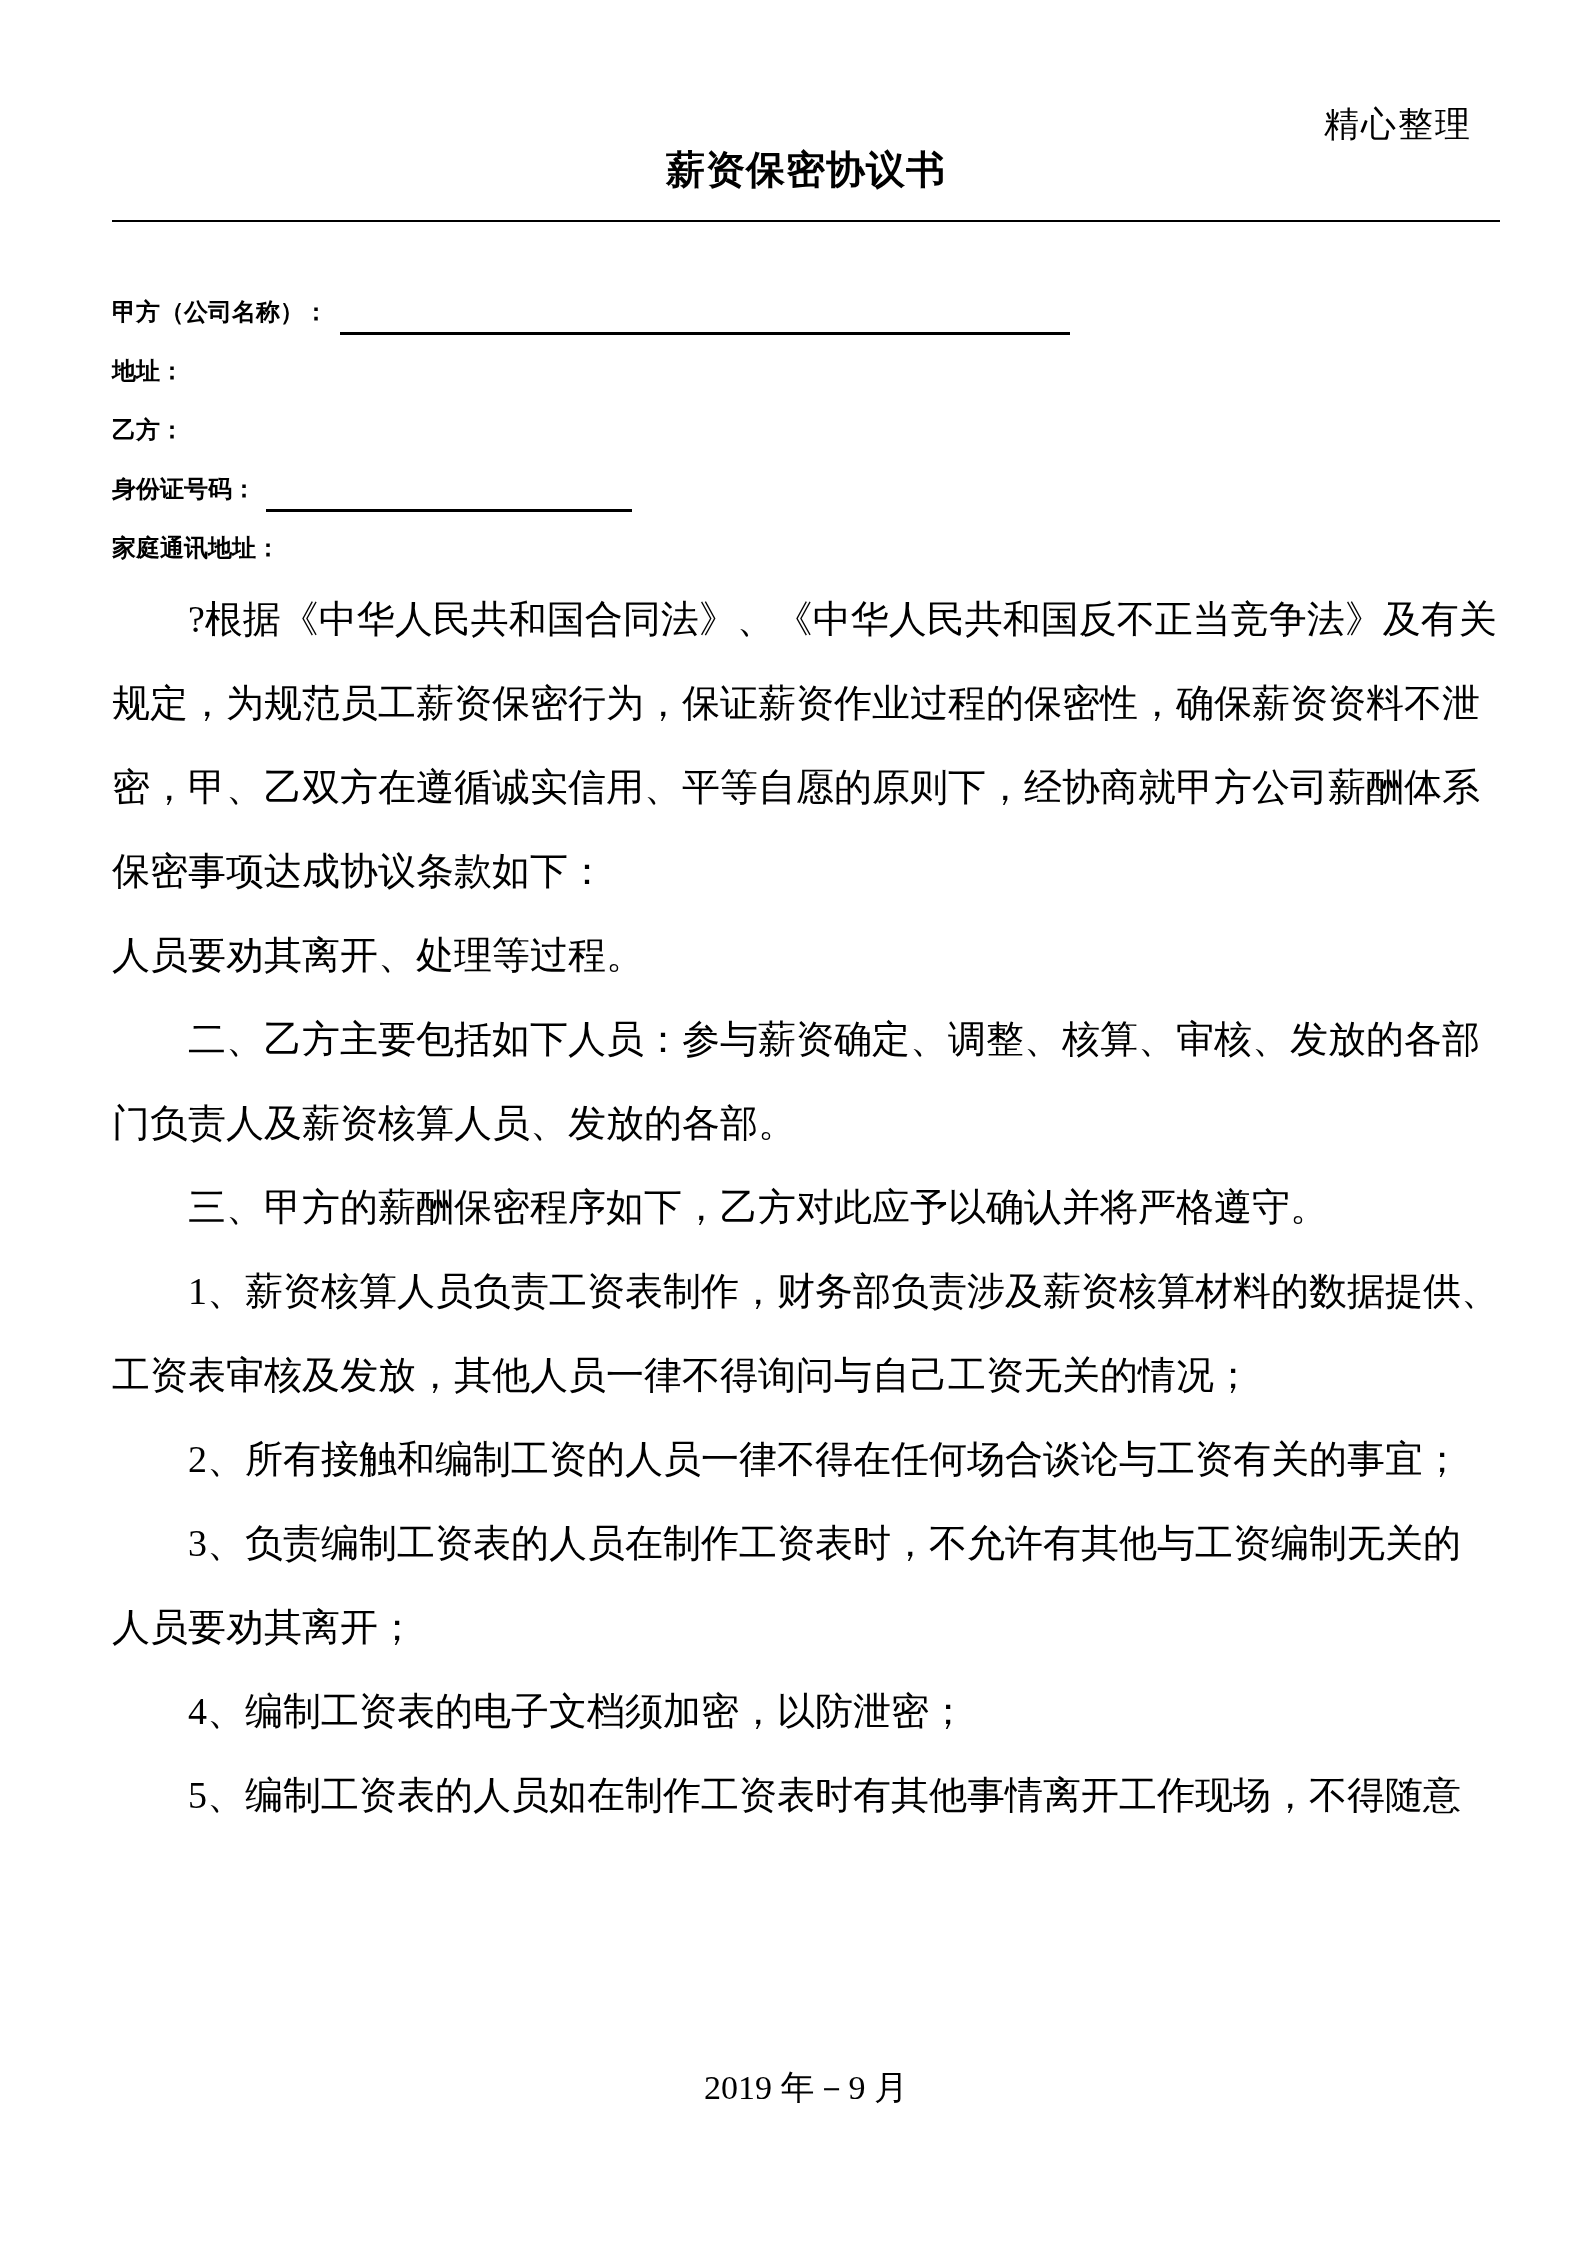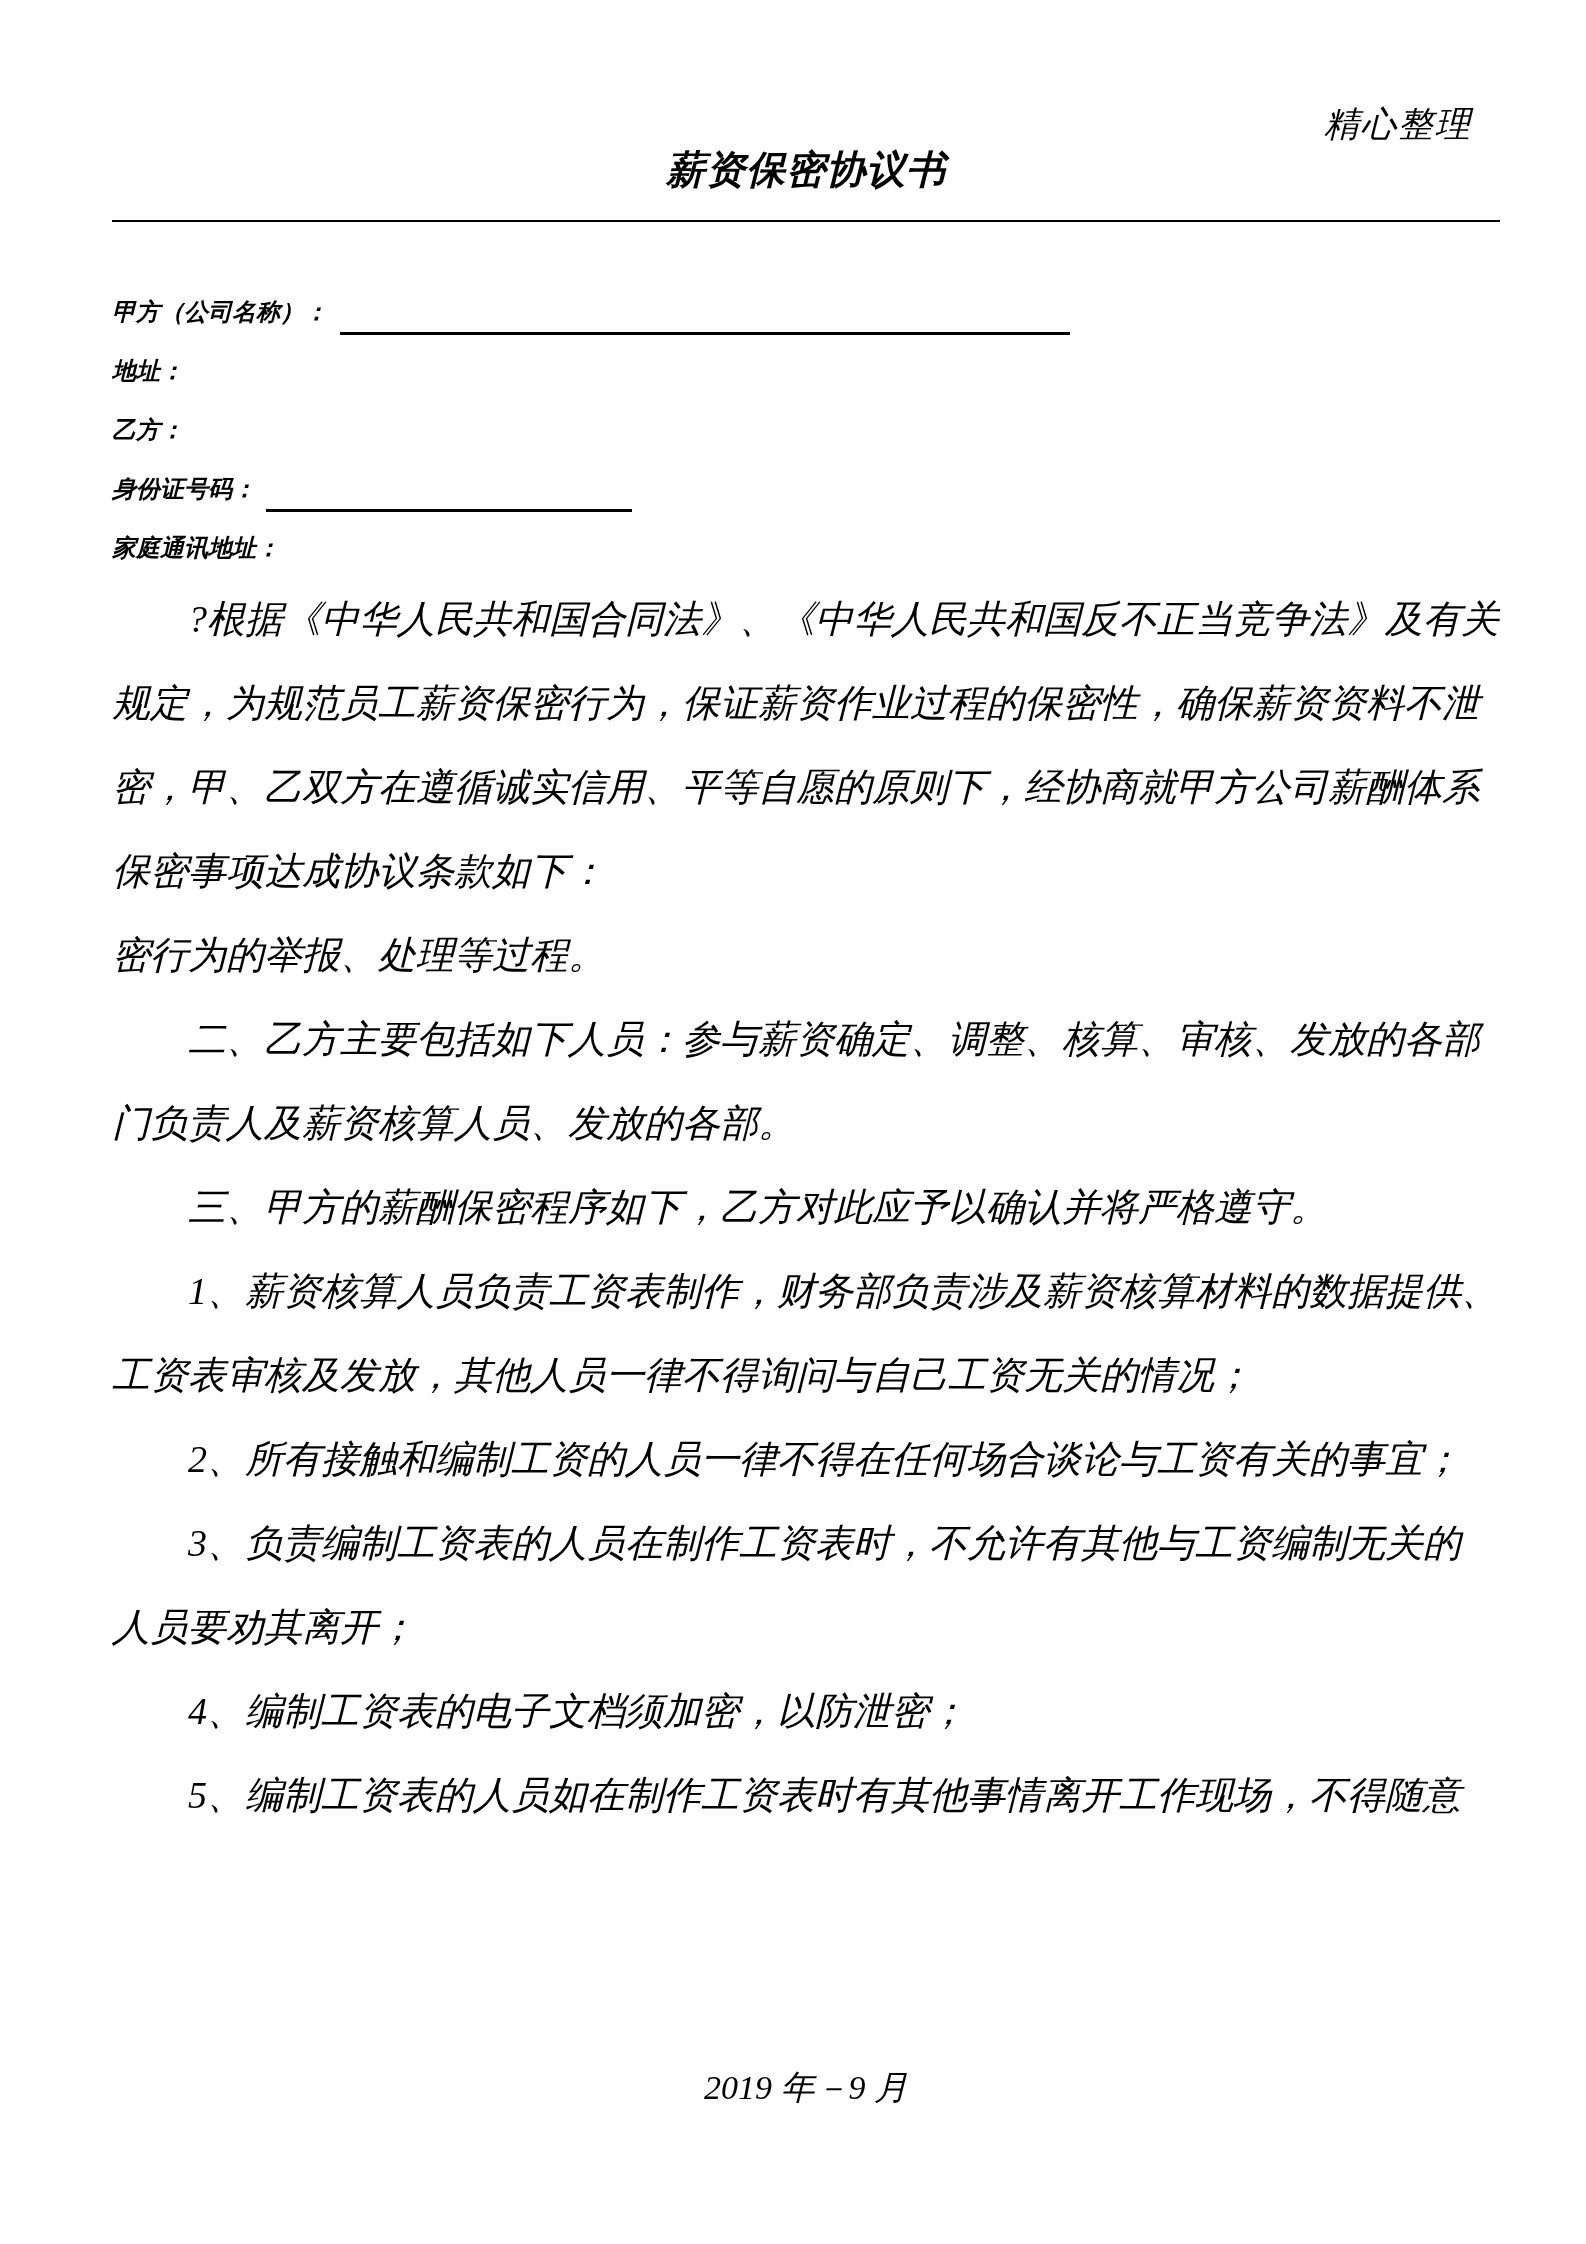--- a/index.html
+++ b/index.html
@@ -11,21 +11,20 @@
     font-family: "Liberation Serif", serif;
     color: #000;
     overflow: hidden;
   }
   .page {
     position: relative;
     width: 1586px;
     height: 2215px;
     background: #ffffff;
     padding: 104px 86px 0 112px;
-    font-style: italic;
   }
   
   .header-note {
     text-align: right;
     font-family: "Liberation Serif", serif;
     font-size: 35px;
     line-height: 42px;
     padding-right: 28px;
     letter-spacing: 2px;
   }
@@ -115,21 +114,21 @@
       <span>家庭通讯地址：</span>
     </div>
   </div>
 
   <div class="body-text">
     <div class="line first">?根据《中华人民共和国合同法》、《中华人民共和国反不正当竞争法》及有关</div>
     <div class="line">规定，为规范员工薪资保密行为，保证薪资作业过程的保密性，确保薪资资料不泄</div>
     <div class="line">密，甲、乙双方在遵循诚实信用、平等自愿的原则下，经协商就甲方公司薪酬体系</div>
     <div class="line">保密事项达成协议条款如下：</div>
 
-    <div class="line">密行为的举报、处理等过程。</div>
+    <div class="line">人员要劝其离开、处理等过程。</div>
 
     <div class="line first">二、乙方主要包括如下人员：参与薪资确定、调整、核算、审核、发放的各部</div>
     <div class="line">门负责人及薪资核算人员、发放的各部。</div>
 
     <div class="line first">三、甲方的薪酬保密程序如下，乙方对此应予以确认并将严格遵守。</div>
 
     <div class="line first">1、薪资核算人员负责工资表制作，财务部负责涉及薪资核算材料的数据提供、</div>
     <div class="line">工资表审核及发放，其他人员一律不得询问与自己工资无关的情况；</div>
 
     <div class="line first">2、所有接触和编制工资的人员一律不得在任何场合谈论与工资有关的事宜；</div>

